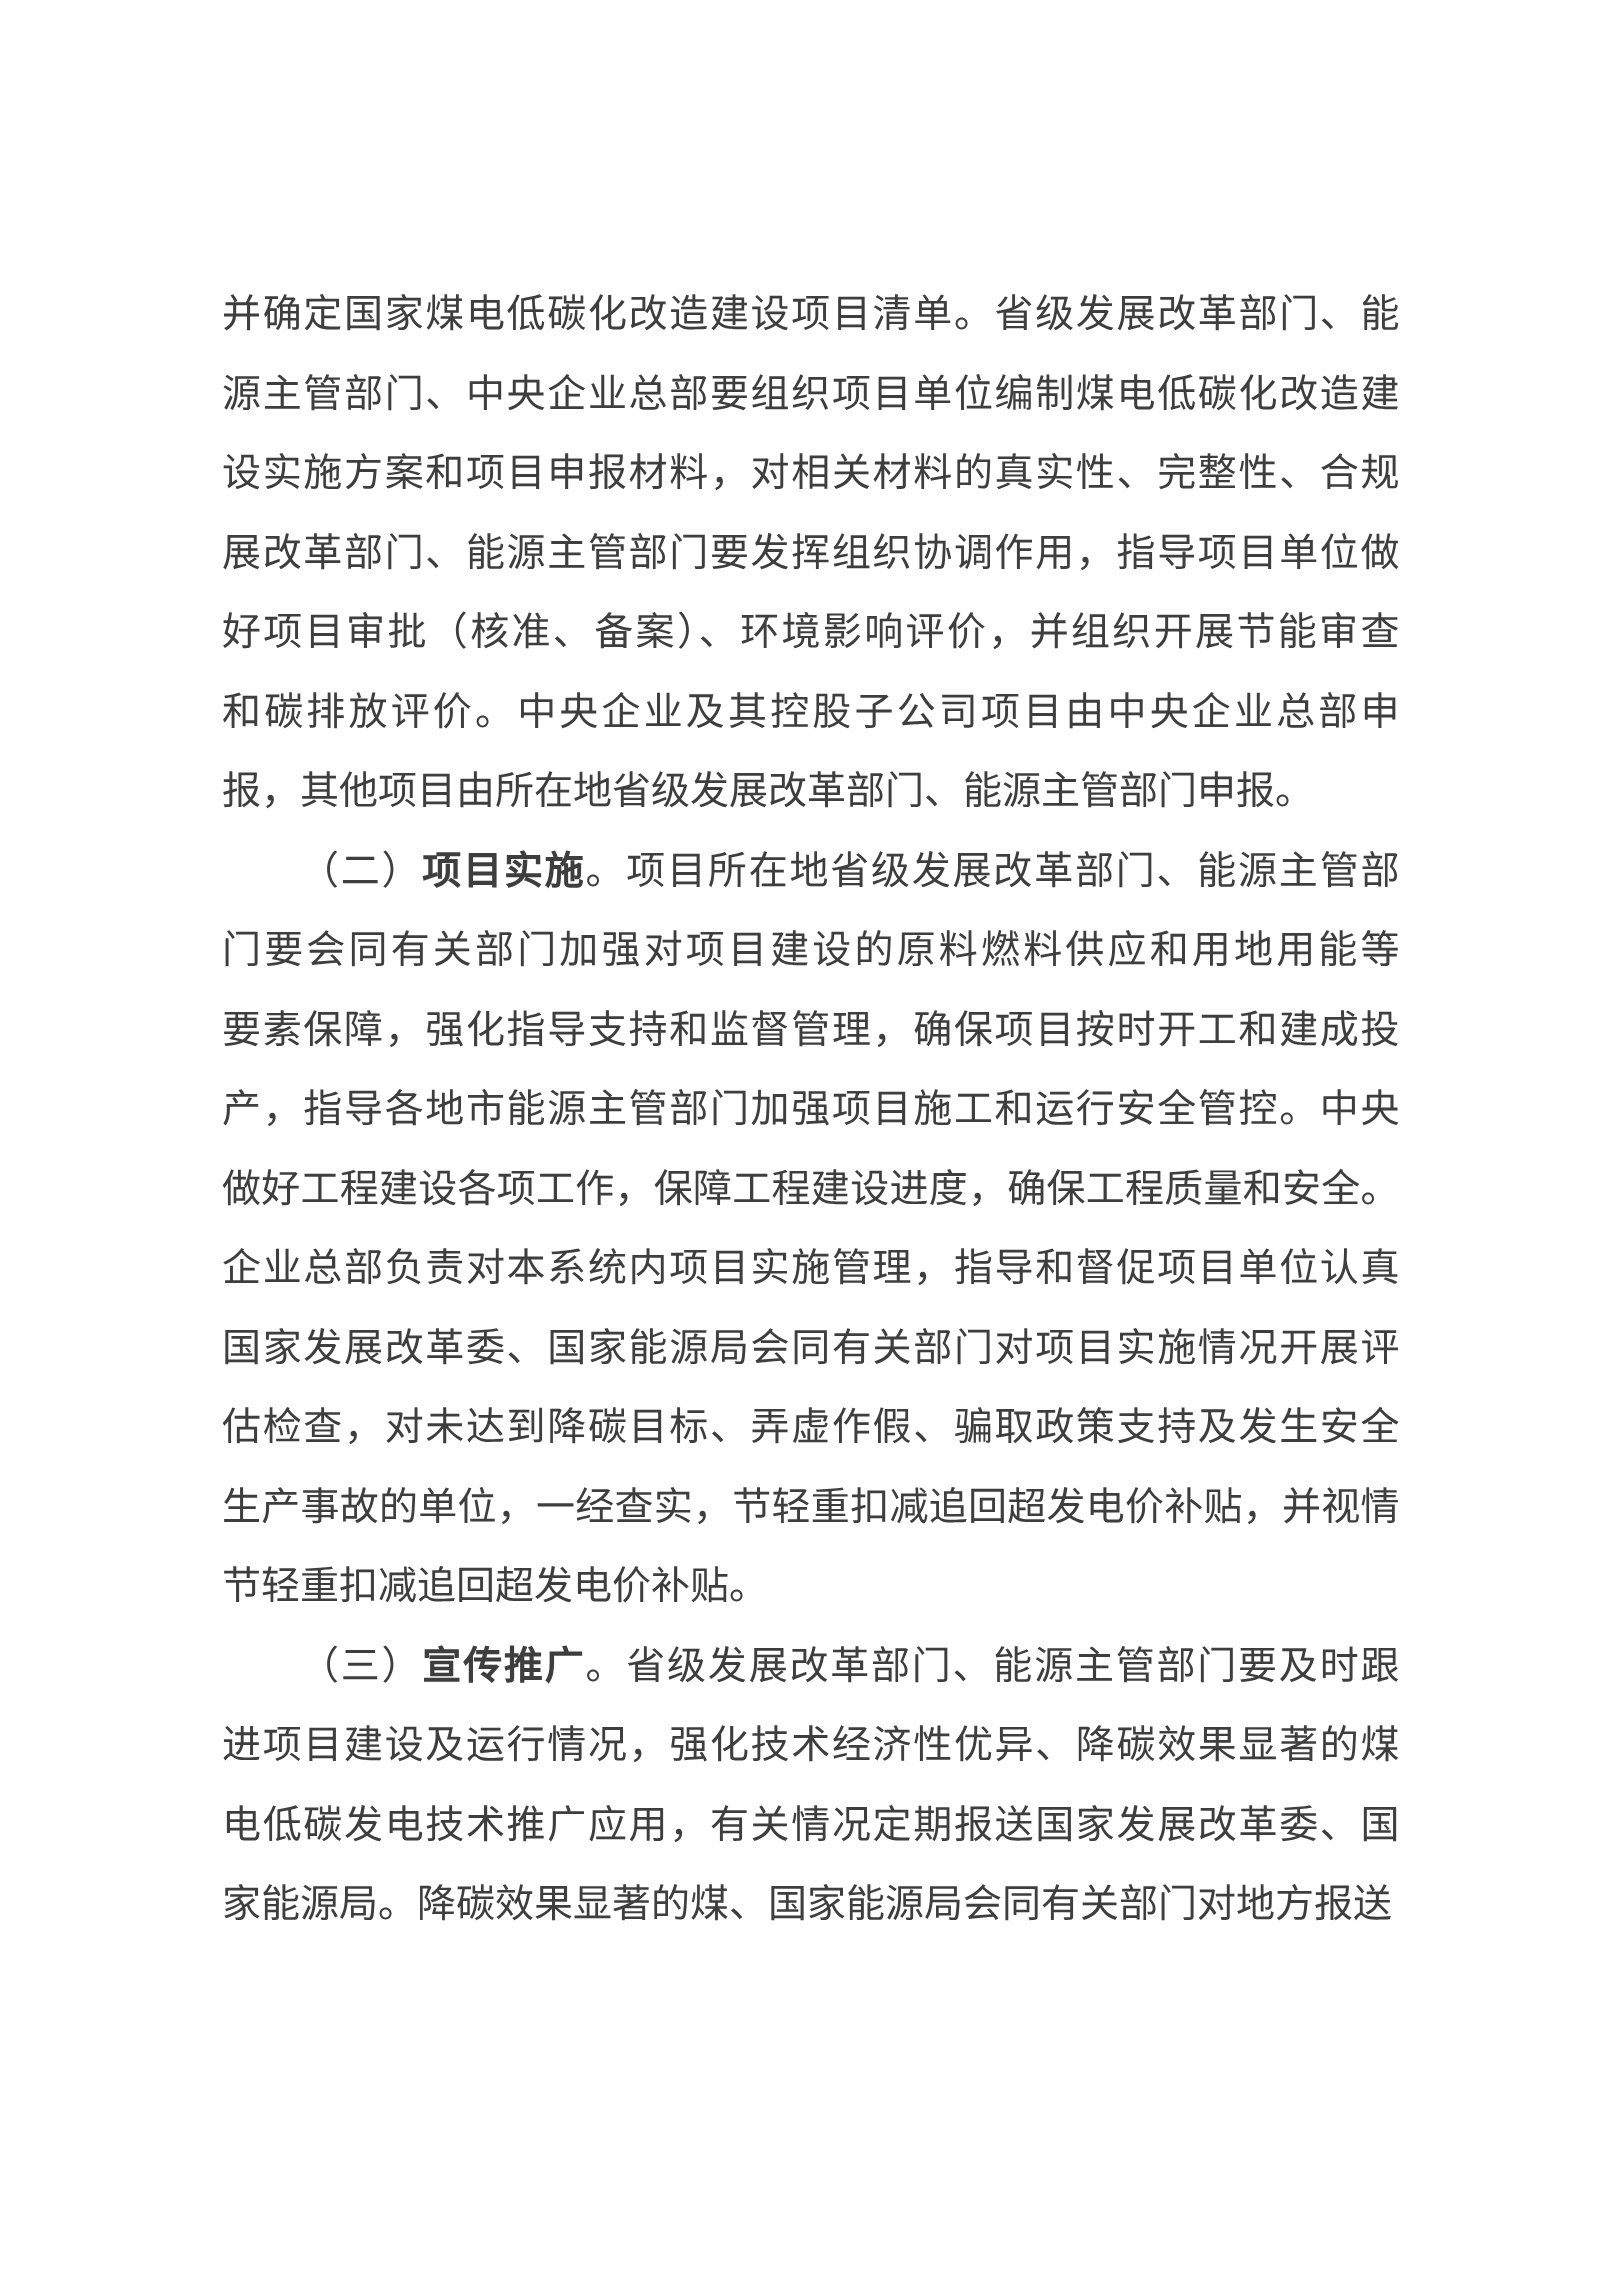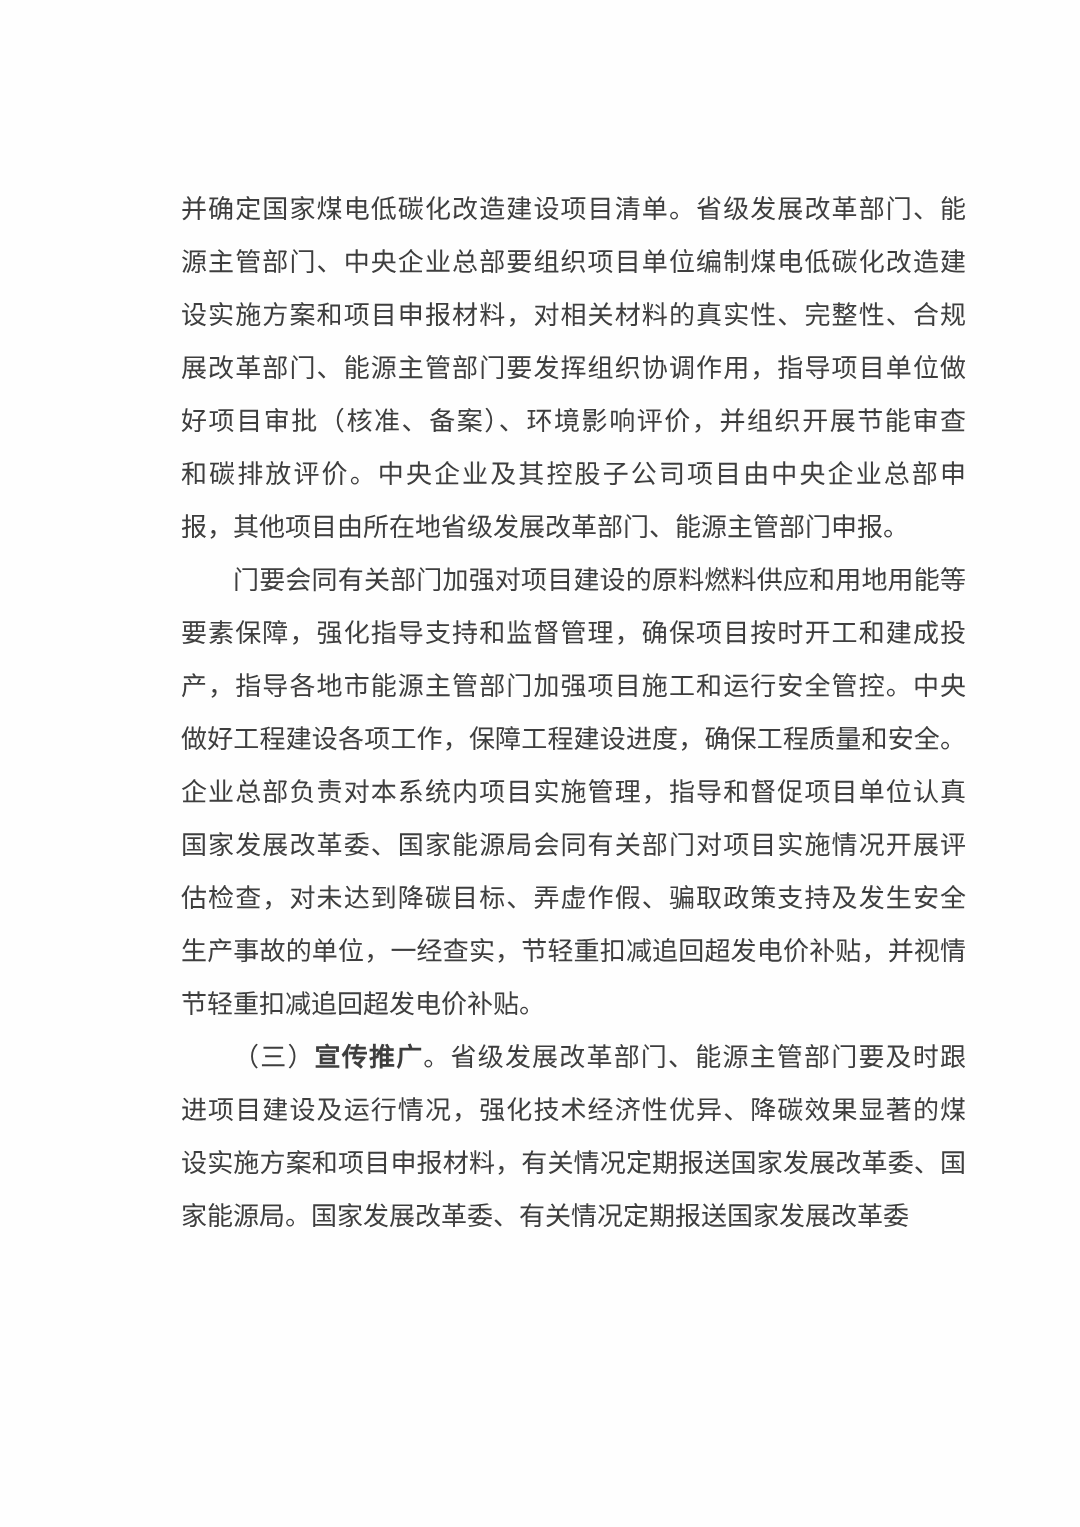--- a/index.html
+++ b/index.html
@@ -11,21 +11,20 @@
     position: relative;
     width: 1080px;
     height: 1527px;
     background: #fefefe;
     box-sizing: border-box;
     padding: 183px 147px 0 148px;
     overflow: hidden;
   }
   .doc-body {
     width: 785px;
-    margin-left: 33px;
   }
   .para {
     margin: 0;
     padding: 0;
   }
   .line {
     font-family: "Liberation Serif", "DejaVu Serif", serif;
     font-size: 26px;
     line-height: 53px;
     height: 53px;
@@ -56,30 +55,31 @@
       <div class="para">
         <div class="line"><span class="seg">并确定国家煤电低碳化改造建设项目清单。省级发展改革部门、能</span></div>
         <div class="line"><span class="seg">源主管部门、中央企业总部要组织项目单位编制煤电低碳化改造建</span></div>
         <div class="line"><span class="seg">设实施方案和项目申报材料，对相关材料的真实性、完整性、合规</span></div>
         <div class="line"><span class="seg">展改革部门、能源主管部门要发挥组织协调作用，指导项目单位做</span></div>
         <div class="line"><span class="seg">好项目审批（核准、备案）、环境影响评价，并组织开展节能审查</span></div>
         <div class="line"><span class="seg">和碳排放评价。中央企业及其控股子公司项目由中央企业总部申</span></div>
         <div class="line"><span class="seg">报，其他项目由所在地省级发展改革部门、能源主管部门申报。</span></div>
       </div>
       <div class="para indent">
+        <div class="line"><span class="seg">（二）</span><span class="seg-bold">项目实施</span><span class="seg">。项目所在地省级发展改革部门、能源主管部</span></div>
         <div class="line"><span class="seg">门要会同有关部门加强对项目建设的原料燃料供应和用地用能等</span></div>
         <div class="line"><span class="seg">要素保障，强化指导支持和监督管理，确保项目按时开工和建成投</span></div>
         <div class="line"><span class="seg">产，指导各地市能源主管部门加强项目施工和运行安全管控。中央</span></div>
         <div class="line"><span class="seg">做好工程建设各项工作，保障工程建设进度，确保工程质量和安全。</span></div>
         <div class="line"><span class="seg">企业总部负责对本系统内项目实施管理，指导和督促项目单位认真</span></div>
         <div class="line"><span class="seg">国家发展改革委、国家能源局会同有关部门对项目实施情况开展评</span></div>
         <div class="line"><span class="seg">估检查，对未达到降碳目标、弄虚作假、骗取政策支持及发生安全</span></div>
         <div class="line"><span class="seg">生产事故的单位，一经查实，节轻重扣减追回超发电价补贴，并视情</span></div>
         <div class="line"><span class="seg">节轻重扣减追回超发电价补贴。</span></div>
       </div>
       <div class="para indent">
         <div class="line"><span class="seg">（三）</span><span class="seg-bold">宣传推广</span><span class="seg">。省级发展改革部门、能源主管部门要及时跟</span></div>
         <div class="line"><span class="seg">进项目建设及运行情况，强化技术经济性优异、降碳效果显著的煤</span></div>
-        <div class="line"><span class="seg">设实施方案和项目申报材料，有关情况定期报送国家发展改革委、国</span></div>
-        <div class="line"><span class="seg">家能源局。国家发展改革委、有关情况定期报送国家发展改革委</span></div>
+        <div class="line"><span class="seg">电低碳发电技术推广应用，有关情况定期报送国家发展改革委、国</span></div>
+        <div class="line"><span class="seg">家能源局。降碳效果显著的煤、国家能源局会同有关部门对地方报送</span></div>
       </div>
     </div>
 </div>
 
 </body></html>

